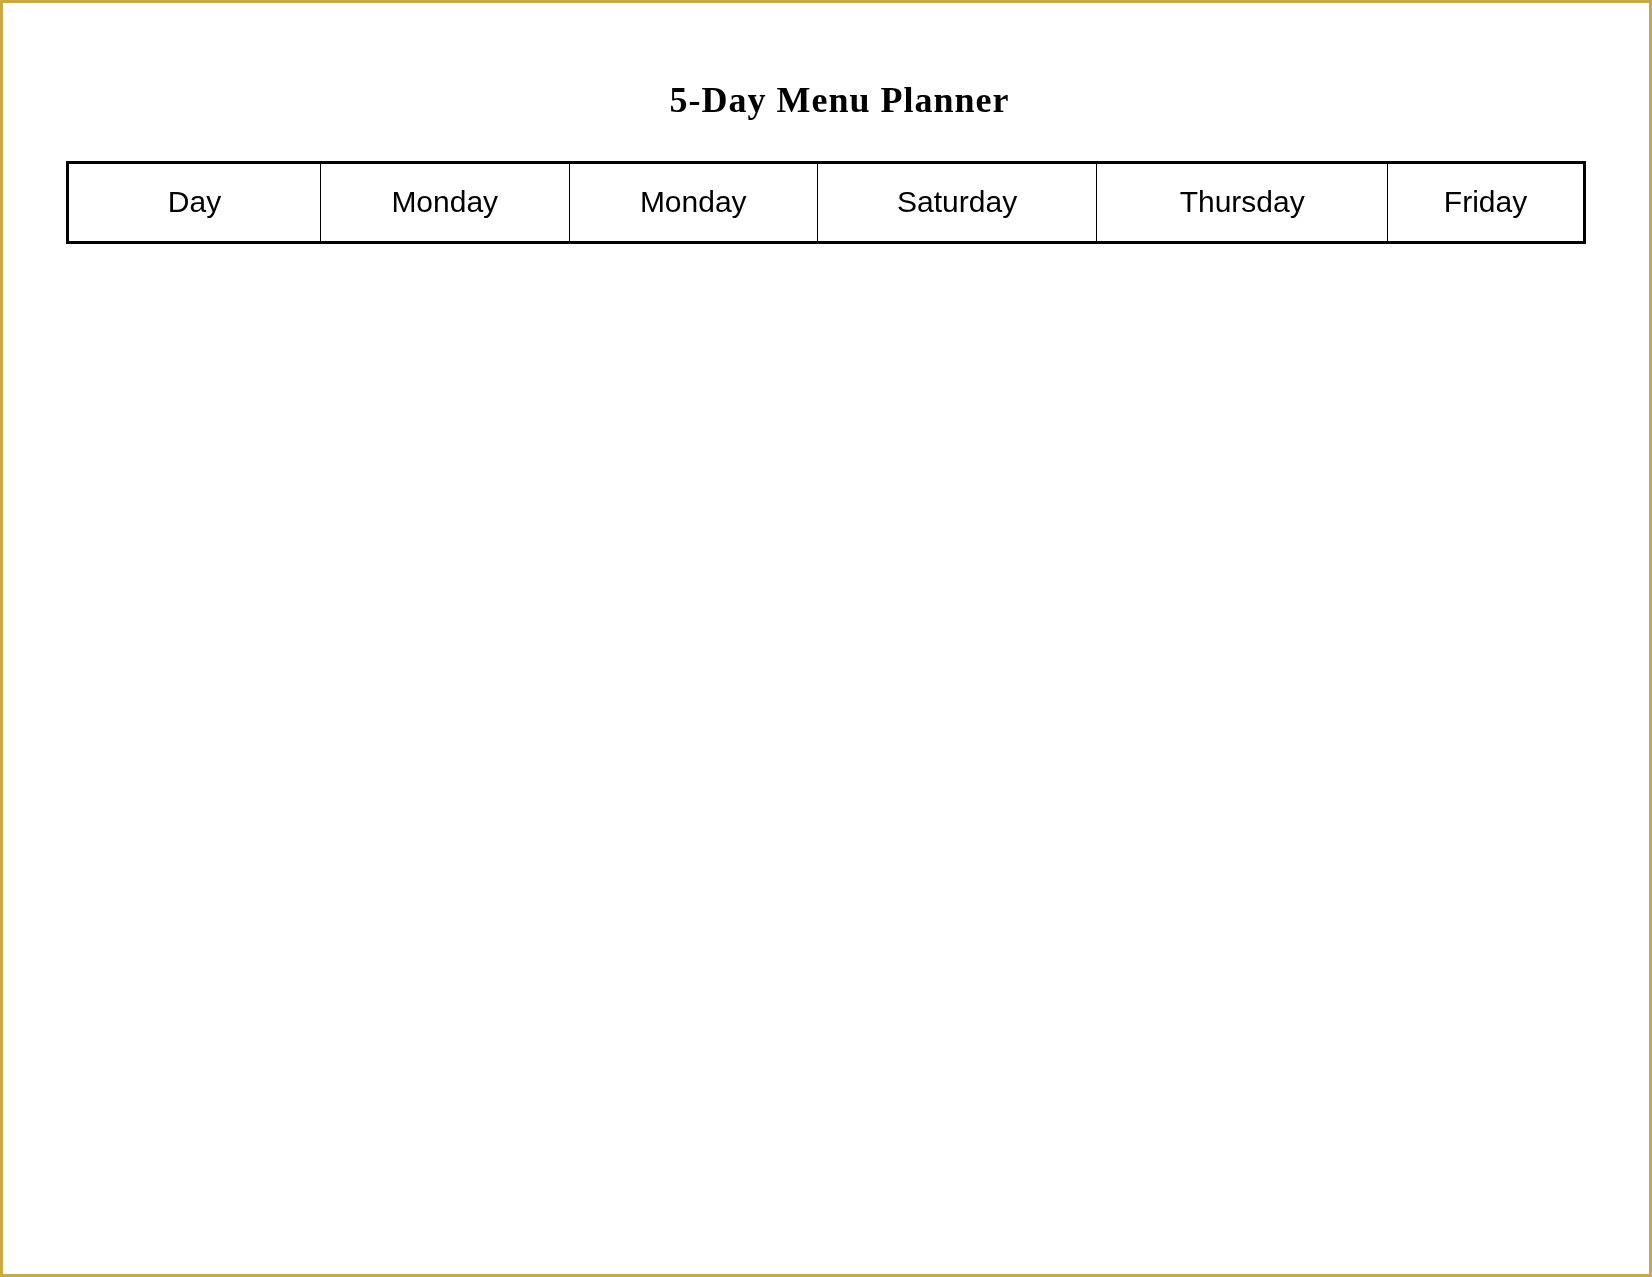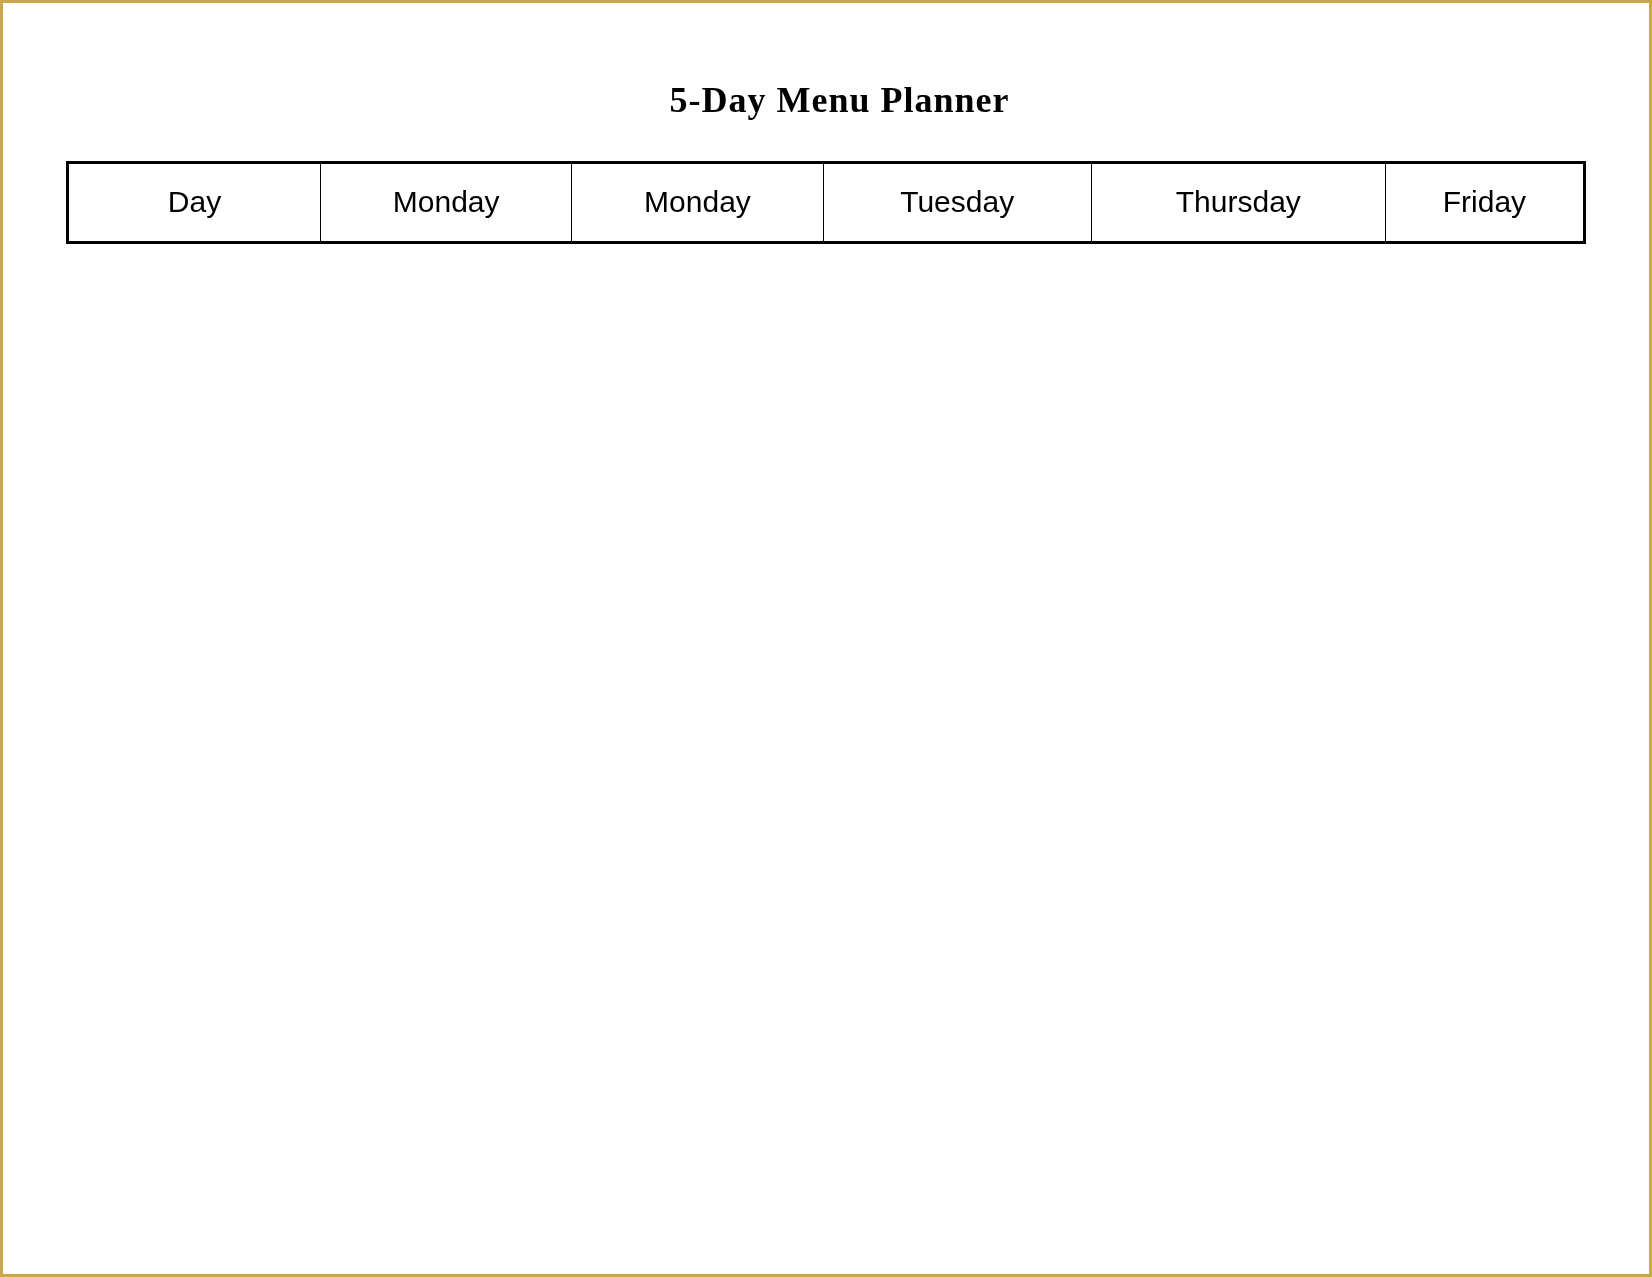--- a/index.html
+++ b/index.html
@@ -73,21 +73,21 @@
 
 <div class="page-container">
   <h1 class="page-title">5-Day Menu Planner</h1>
 
   <table class="planner-table">
     <thead>
       <tr class="header-row">
         <th class="day-col">Day</th>
         <th>Monday</th>
         <th>Monday</th>
-        <th>Tuesday</th>
+        <th>Saturday</th>
         <th>Thursday</th>
         <th>Friday</th>
       </tr>
     </thead>
     <tbody>
     </tbody>
   </table>
 </div>
 
 </body></html>

